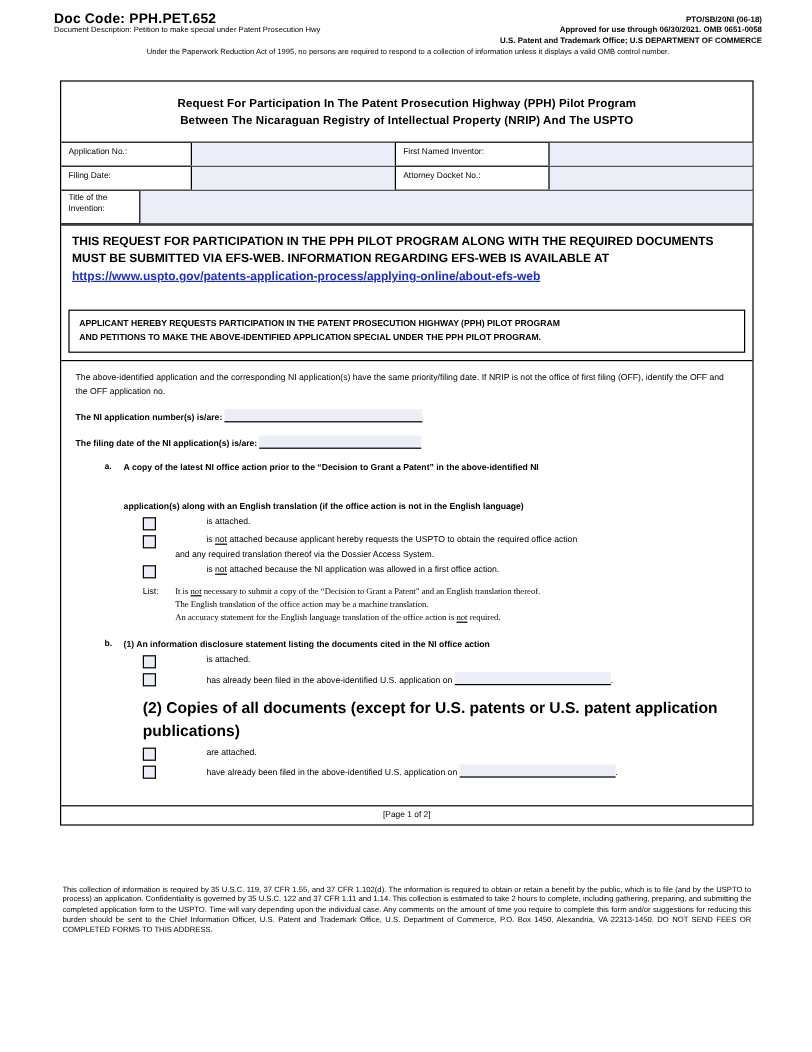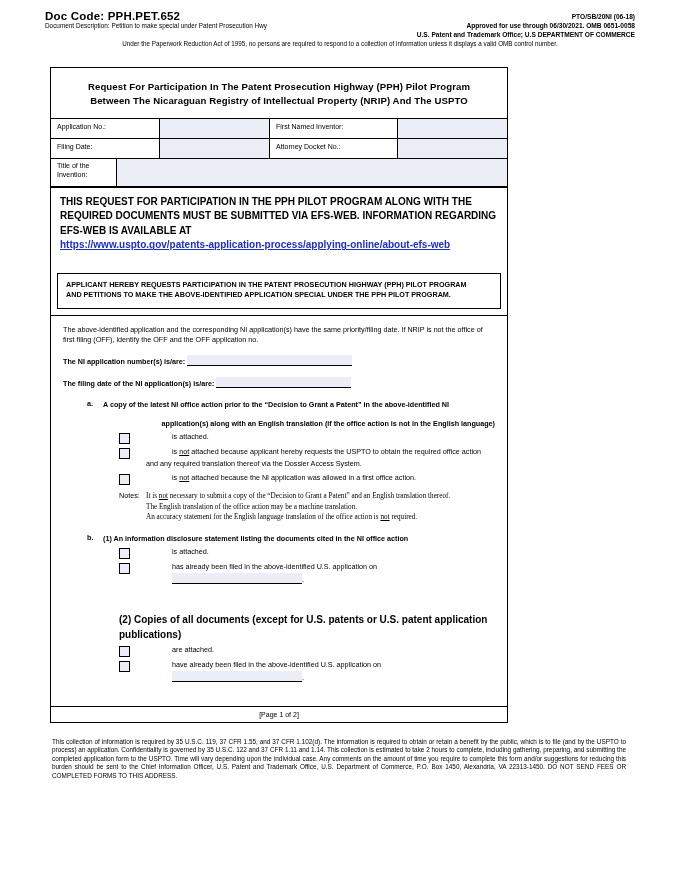--- a/index.html
+++ b/index.html
@@ -61,21 +61,21 @@
     text-align: right;
     font-size: 6.6px;
     font-weight: bold;
   }
 
   
   .form {
     position: absolute;
     left: 50px;
     top: 67px;
-    width: 458px;
+    width: 578px;
     border: 1.4px solid #000;
     box-sizing: border-box;
   }
   .title-block {
     text-align: center;
     padding: 12px 18px 10px 18px;
     font-size: 9.6px;
     font-weight: bold;
     line-height: 1.45;
     letter-spacing: 0.1px;
@@ -237,22 +237,22 @@
     padding-left: 83px;
     font-size: 7.2px;
     line-height: 1.5;
     margin-top: -11px;
   }
   .notes-body p { margin: 0 0 0 0; font-family: Liberation Serif, serif; }
 
   .sub-head {
     padding-left: 56px;
     font-weight: bold;
-    margin-top: 26px;
-    font-size: 10px;
+    margin-top: 7px;
+    font-size: 13px;
   }
 
   .footer-page {
     border-top: 1.4px solid #000;
     text-align: center;
     font-size: 7px;
     padding: 4px 0 4px 0;
   }
 
   .disclaimer {
@@ -335,40 +335,40 @@
 
       <div class="para">
         <span class="strong">The filing date of the NI application(s) is/are:</span>
         <span class="blankline bl-135"></span>
       </div>
 
 
       <div class="item">
         <span class="marker">a.</span>
         <div class="item-text">A copy of the latest NI office action prior to the “Decision to Grant a Patent” in the above-identified NI</div>
-        <div class="item-text" style="margin-top:8px;text-align:right;">application(s) along with an English translation (if the office action is not in the English language)</div>
+        <div class="item-text" style="margin-top:20px;">application(s) along with an English translation (if the office action is not in the English language)</div>
       </div>
 
       <div class="checkrow">
         <span class="chk"></span>
         <span class="chk-text">is attached.</span>
       </div>
 
       <div class="checkrow">
         <span class="chk"></span>
         <span class="chk-text"><span>is </span><span class="u">not</span><span> attached because applicant hereby requests the USPTO to obtain the required office action</span></span>
       </div>
       <div class="cont-text">and any required translation thereof via the Dossier Access System.</div>
 
       <div class="checkrow">
         <span class="chk"></span>
         <span class="chk-text"><span>is </span><span class="u">not</span><span> attached because the NI application was allowed in a first office action.</span></span>
       </div>
 
-      <div class="notes-label">Notes:</div>
+      <div class="notes-label">List:</div>
       <div class="notes-body">
         <p><span>It is </span><span class="u">not</span><span> necessary to submit a copy of the “Decision to Grant a Patent” and an English translation thereof.</span></p>
         <p><span>The English translation of the office action may be a machine translation.</span></p>
         <p><span>An accuracy statement for the English language translation of the office action is </span><span class="u">not</span><span> required.</span></p>
       </div>
 
       <div class="item" style="margin-top:10px;">
         <span class="marker">b.</span>
         <div class="item-text">(1) An information disclosure statement listing the documents cited in the NI office action</div>
       </div>

